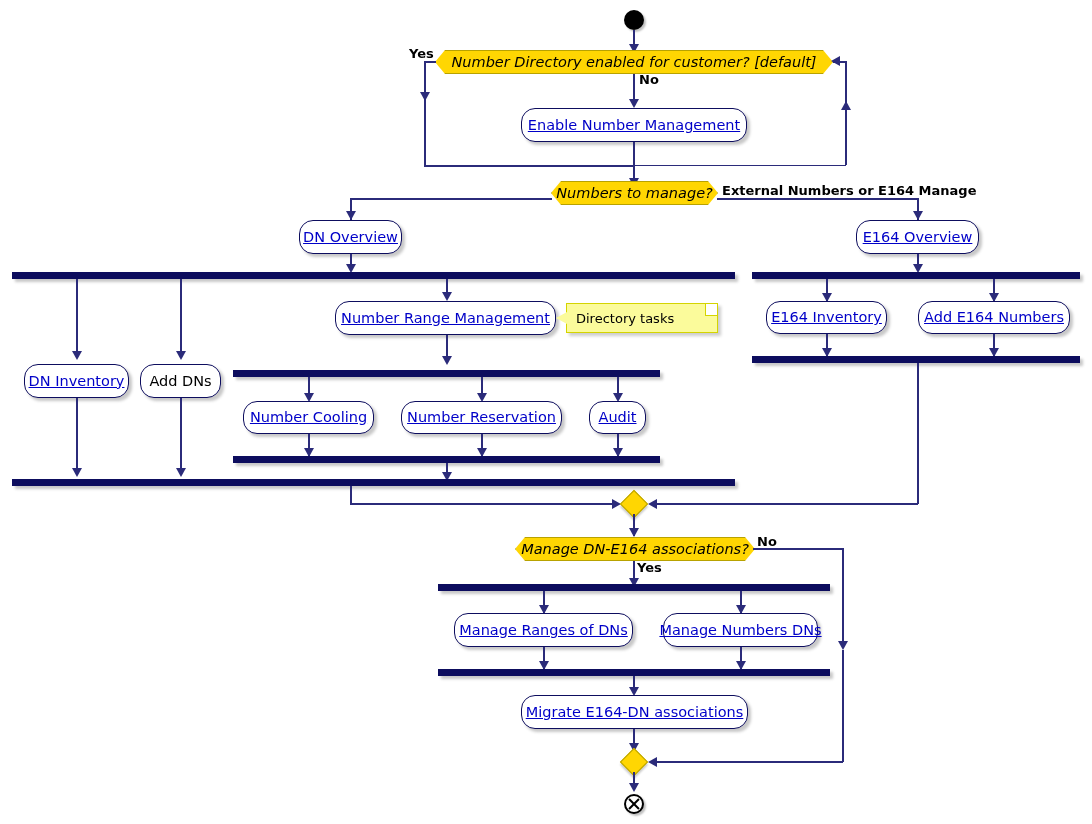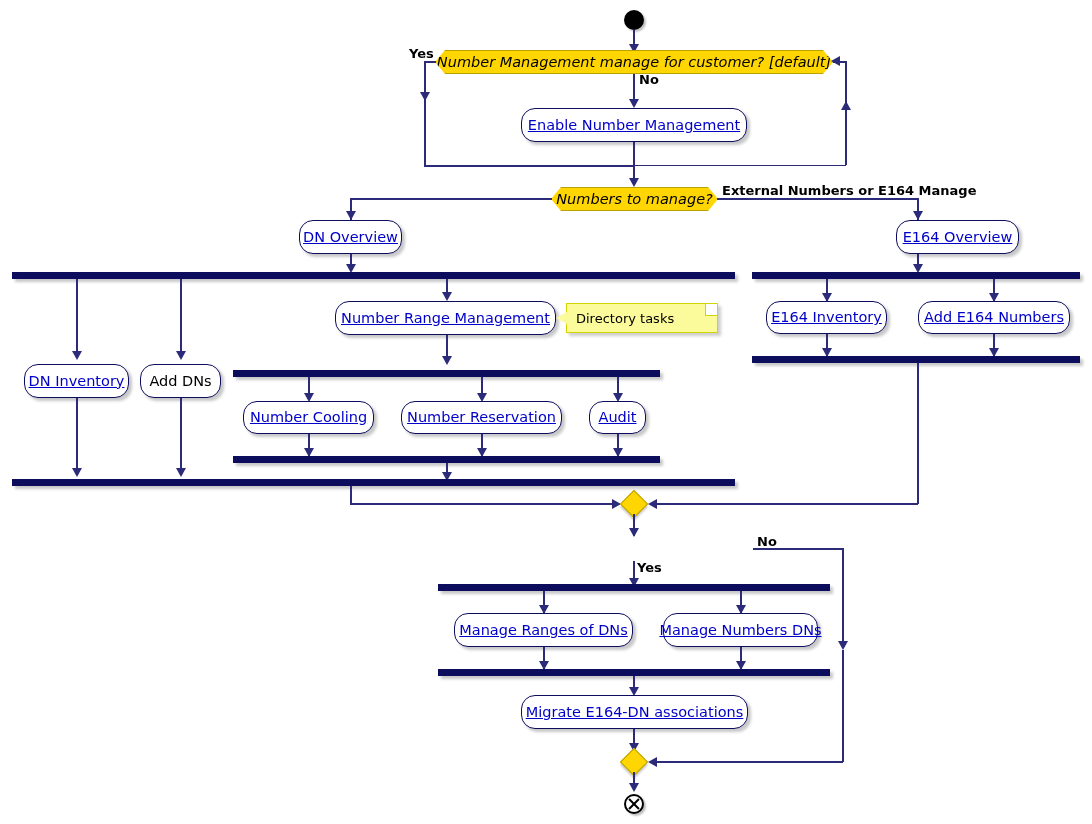--- a/index.html
+++ b/index.html
@@ -177,21 +177,21 @@
 </head>
 <body>
 
 <div id="diagram">
 
   <div class="node start-node" style="left:624px; top:10px;"></div>
   <div class="vline" style="left:633px; top:30px; height:18px;"></div>
   <div class="arrow-down" style="left:628.5px; top:44px;"></div>
 
   <div class="node decision" style="left:435px; top:50px; width:398px; height:24px;">
-    <span>Number Management manage for customer? [default]</span>
+    <span>Number Directory enabled for customer? [default]</span>
   </div>
   <div class="guard" style="left:409px; top:46px;">Yes</div>
   <div class="guard" style="left:639px; top:72px;">No</div>
 
   <div class="hline" style="left:424px; top:61px; width:12px;"></div>
   <div class="vline" style="left:424px; top:61px; height:40px;"></div>
   <div class="arrow-down" style="left:419.5px; top:92px;"></div>
   <div class="vline" style="left:424px; top:101px; height:65px;"></div>
   <div class="hline" style="left:424px; top:165px; width:210px;"></div>
 
@@ -205,40 +205,40 @@
   <div class="vline" style="left:633px; top:142px; height:24px;"></div>
   <div class="hline" style="left:633px; top:164.5px; width:213px;"></div>
   <div class="vline" style="left:845px; top:61px; height:104px;"></div>
   <div class="arrow-up" style="left:840.5px; top:101px;"></div>
   <div class="hline" style="left:833px; top:61px; width:13px;"></div>
   <div class="arrow-left" style="left:831px; top:56px;"></div>
 
   <div class="vline" style="left:633px; top:165px; height:18px;"></div>
   <div class="arrow-down" style="left:628.5px; top:178px;"></div>
 
-  <div class="node decision" style="left:551px; top:187px; width:167px; height:24px;">
+  <div class="node decision" style="left:551px; top:181px; width:167px; height:24px;">
     <span>Numbers to manage?</span>
   </div>
   <div class="guard" style="left:722px; top:183px;">External Numbers or E164 Manage</div>
 
   <div class="hline" style="left:350px; top:198px; width:202px;"></div>
   <div class="vline" style="left:350px; top:198px; height:22px;"></div>
   <div class="arrow-down" style="left:345.5px; top:211px;"></div>
 
   <div class="hline" style="left:717px; top:198px; width:201px;"></div>
   <div class="vline" style="left:917px; top:198px; height:22px;"></div>
   <div class="arrow-down" style="left:912.5px; top:211px;"></div>
 
   <div class="node activity" style="left:299px; top:220px; width:103px; height:34px;">
     <span class="lbl">DN Overview</span>
   </div>
   <div class="vline" style="left:350px; top:254px; height:16px;"></div>
   <div class="arrow-down" style="left:345.5px; top:264px;"></div>
 
-  <div class="node activity" style="left:896px; top:220px; width:123px; height:34px;">
+  <div class="node activity" style="left:856px; top:220px; width:123px; height:34px;">
     <span class="lbl">E164 Overview</span>
   </div>
   <div class="vline" style="left:917px; top:254px; height:16px;"></div>
   <div class="arrow-down" style="left:912.5px; top:264px;"></div>
 
   <div class="node bar" style="left:12px; top:272px; width:723px;"></div>
 
   <div class="vline" style="left:76px; top:279px; height:78px;"></div>
   <div class="arrow-down" style="left:71.5px; top:351px;"></div>
   <div class="node activity" style="left:24px; top:364px; width:105px; height:34px;">
@@ -326,20 +326,23 @@
 
   <div class="node bar" style="left:752px; top:356px; width:328px;"></div>
   <div class="vline" style="left:917px; top:363px; height:141px;"></div>
   <div class="hline" style="left:651px; top:503px; width:267px;"></div>
   <div class="arrow-left" style="left:648px; top:498.5px;"></div>
 
   <div class="node diamond" style="left:624px; top:494px;"></div>
   <div class="vline" style="left:633px; top:514px; height:22px;"></div>
   <div class="arrow-down" style="left:628.5px; top:528px;"></div>
 
+  <div class="node decision" style="left:515px; top:537px; width:240px; height:24px;">
+    <span>Manage DN-E164 associations?</span>
+  </div>
   <div class="guard" style="left:757px; top:534px;">No</div>
   <div class="guard" style="left:637px; top:560px;">Yes</div>
 
   <div class="hline" style="left:753px; top:548px; width:90px;"></div>
   <div class="vline" style="left:842px; top:548px; height:100px;"></div>
   <div class="arrow-down" style="left:837.5px; top:641px;"></div>
   <div class="vline" style="left:842px; top:650px; height:112px;"></div>
   <div class="hline" style="left:651px; top:761px; width:192px;"></div>
   <div class="arrow-left" style="left:648px; top:756.5px;"></div>
 

